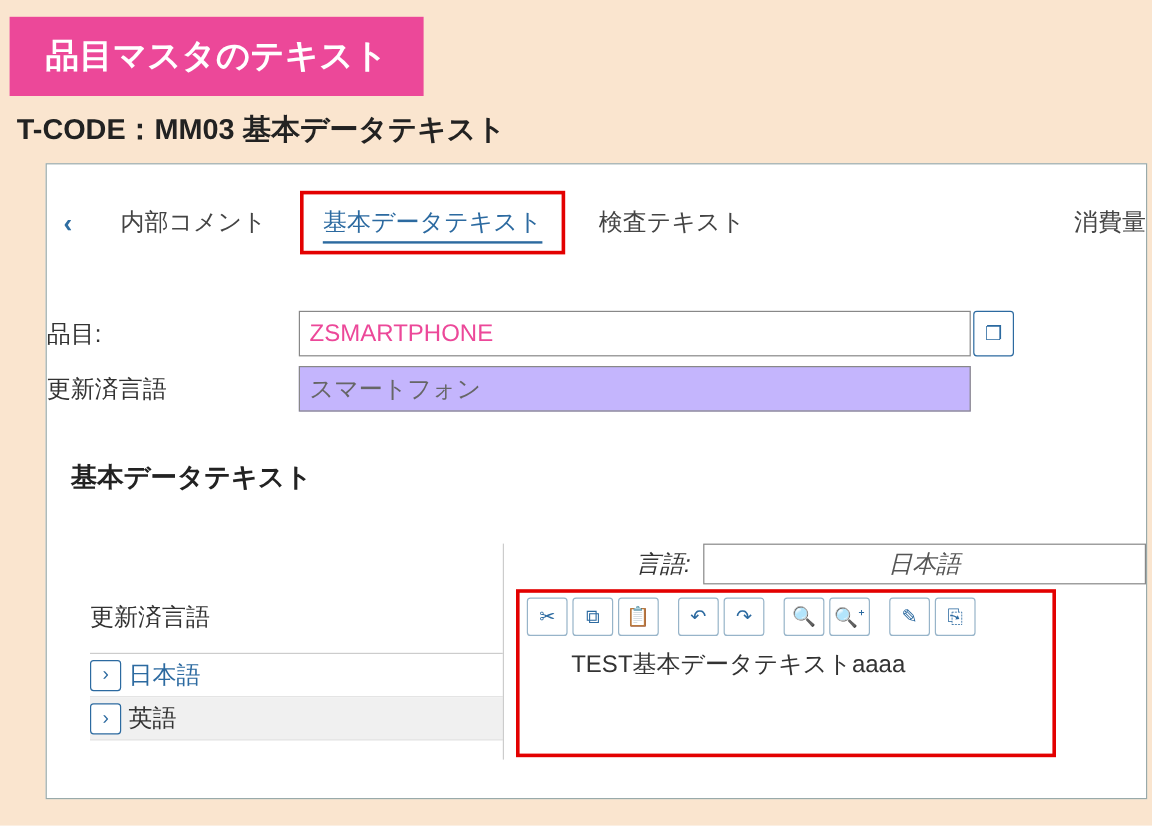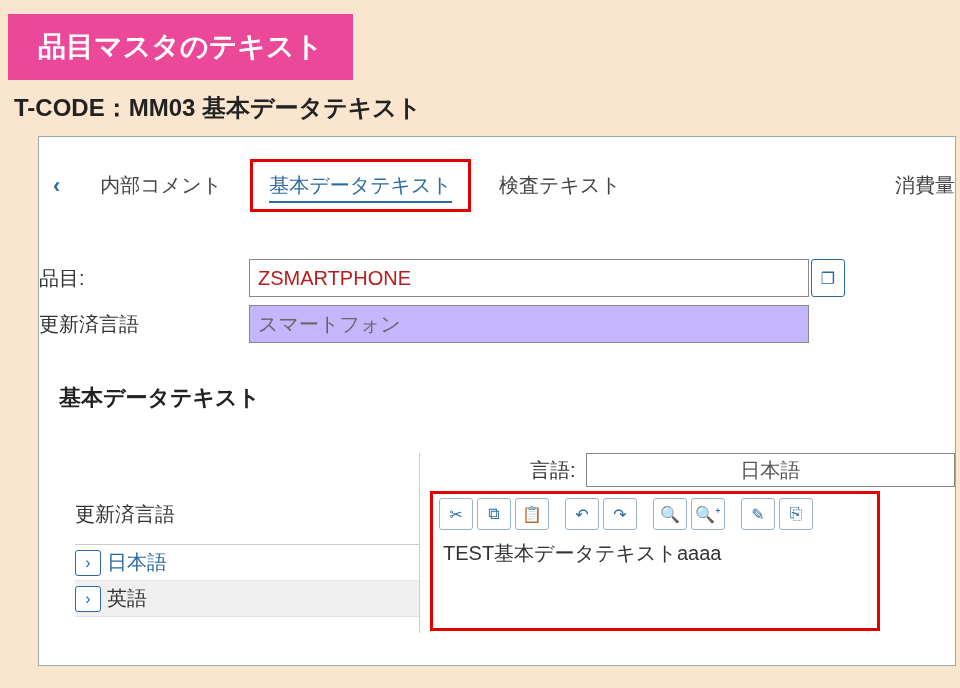--- a/index.html
+++ b/index.html
@@ -86,21 +86,21 @@
     font-size: 20px;
     color: #333;
     padding-right: 6px;
   }
   .fld {
     flex: 0 0 560px;
     height: 38px;
     border: 1px solid #888;
     background: #fff;
     font-size: 20px;
-    color: #b91c1c;
+    color: #ec4899;
     padding: 4px 8px;
     display: flex;
     align-items: center;
   }
   .fld.readonly { background: #c4b5fd; color:#666; }
   .vh-btn {
     width: 34px;
     height: 38px;
     border: 1px solid #2c6aa0;
     margin-left: 2px;
@@ -160,20 +160,21 @@
   .langrow.alt .name { color: #333; }
   .rightcol {
     flex: 1;
     position: relative;
   }
   .langselrow {
     display: flex;
     align-items: center;
     justify-content: flex-start;
     margin-bottom: 4px;
+    font-style: italic;
   }
   .langselrow .llabel {
     font-size: 20px;
     color: #333;
     margin-right: 10px;
     margin-left: 100px;
   }
   .langsel {
     flex: 1;
     height: 34px;
@@ -209,20 +210,21 @@
     color: #2c6aa0;
     font-size: 16px;
     cursor: pointer;
     background: #fff;
   }
   .tgap { width: 8px; }
   .editor-text {
     font-size: 20px;
     color: #333;
     padding-left: 4px;
+    margin-left: 33px;
   }
   .vdiv {
     border-left: 1px solid #ccc;
     margin: 0 10px 0 0;
     height: 180px;
   }
 </style>
 </head>
 <body>
 

